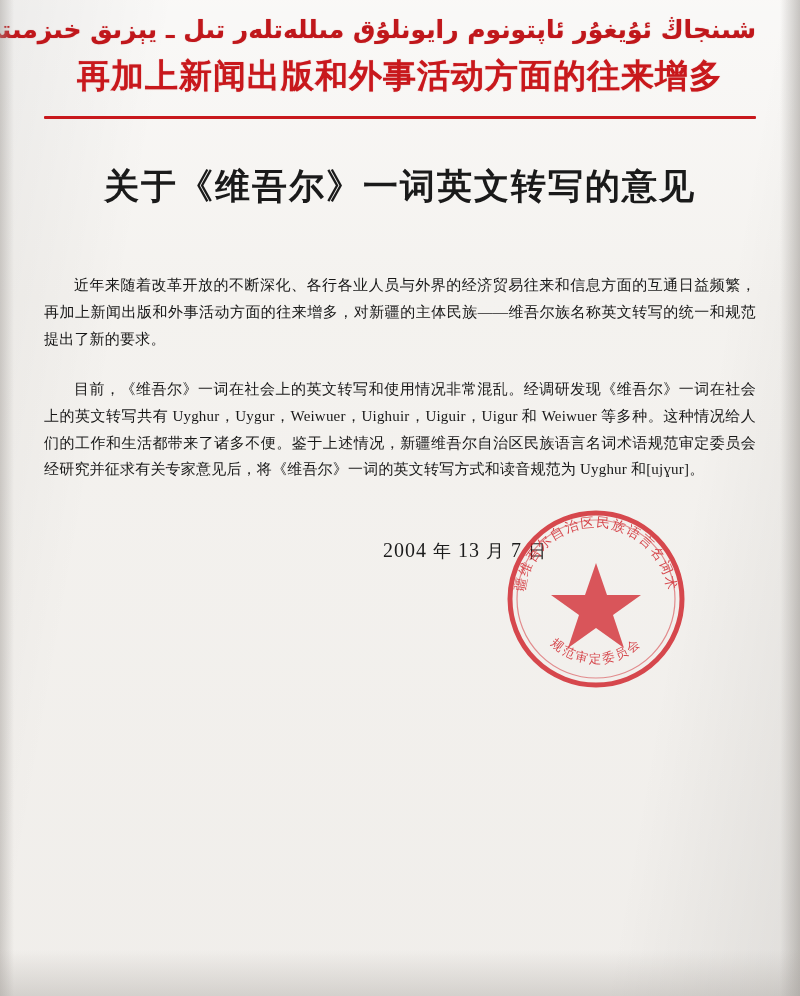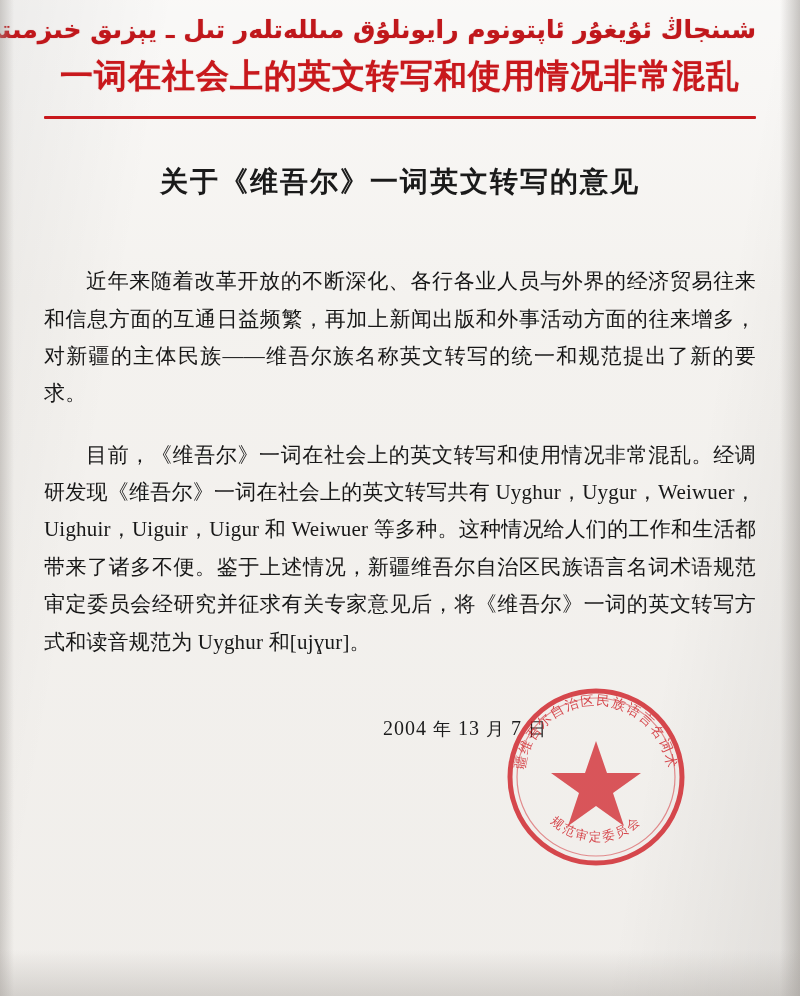--- a/index.html
+++ b/index.html
@@ -87,32 +87,32 @@
     height: 3px;
     background: #c8181c;
     margin: 18px 0 0 0;
     border-radius: 1px;
   }
 
   
   .doc-title {
     text-align: center;
     font-family: "DejaVu Sans", sans-serif;
-    font-size: 28px;
+    font-size: 35px;
     font-weight: bold;
     color: #1a1a1a;
     letter-spacing: 2px;
     margin-top: 44px;
     white-space: nowrap;
   }
 
   
   .body-text {
     margin-top: 62px;
-    font-size: 21px;
+    font-size: 15px;
     line-height: 1.78;
     color: #171717;
     text-align: justify;
     text-justify: inter-ideograph;
     letter-spacing: 0.2px;
   }
   .para {
     text-indent: 2em;
     margin: 0 0 24px 0;
   }
@@ -163,21 +163,21 @@
 </head>
 <body>
 
 <div class="page">
   <div class="paper-shade"></div>
 
   <div class="content">
 
     <div class="letterhead">
       <div class="uyghur-line">شىنجاڭ ئۇيغۇر ئاپتونوم رايونلۇق مىللەتلەر تىل ـ يېزىق خىزمىتى كومىتېتى</div>
-      <div class="chinese-title">一词在社会上的英文转写和使用情况非常混乱</div>
+      <div class="chinese-title">再加上新闻出版和外事活动方面的往来增多</div>
       <div class="red-rule"></div>
     </div>
 
     <div class="doc-title">关于《维吾尔》一词英文转写的意见</div>
 
     <div class="body-text">
       <p class="para">近年来随着改革开放的不断深化、各行各业人员与外界的经济贸易往来和信息方面的互通日益频繁，再加上新闻出版和外事活动方面的往来增多，对新疆的主体民族——维吾尔族名称英文转写的统一和规范提出了新的要求。</p>
       <p class="para">目前，《维吾尔》一词在社会上的英文转写和使用情况非常混乱。经调研发现《维吾尔》一词在社会上的英文转写共有 Uyghur，Uygur，Weiwuer，Uighuir，Uiguir，Uigur 和 Weiwuer 等多种。这种情况给人们的工作和生活都带来了诸多不便。鉴于上述情况，新疆维吾尔自治区民族语言名词术语规范审定委员会经研究并征求有关专家意见后，将《维吾尔》一词的英文转写方式和读音规范为 Uyghur 和[ujɣur]。</p>
     </div>
 

